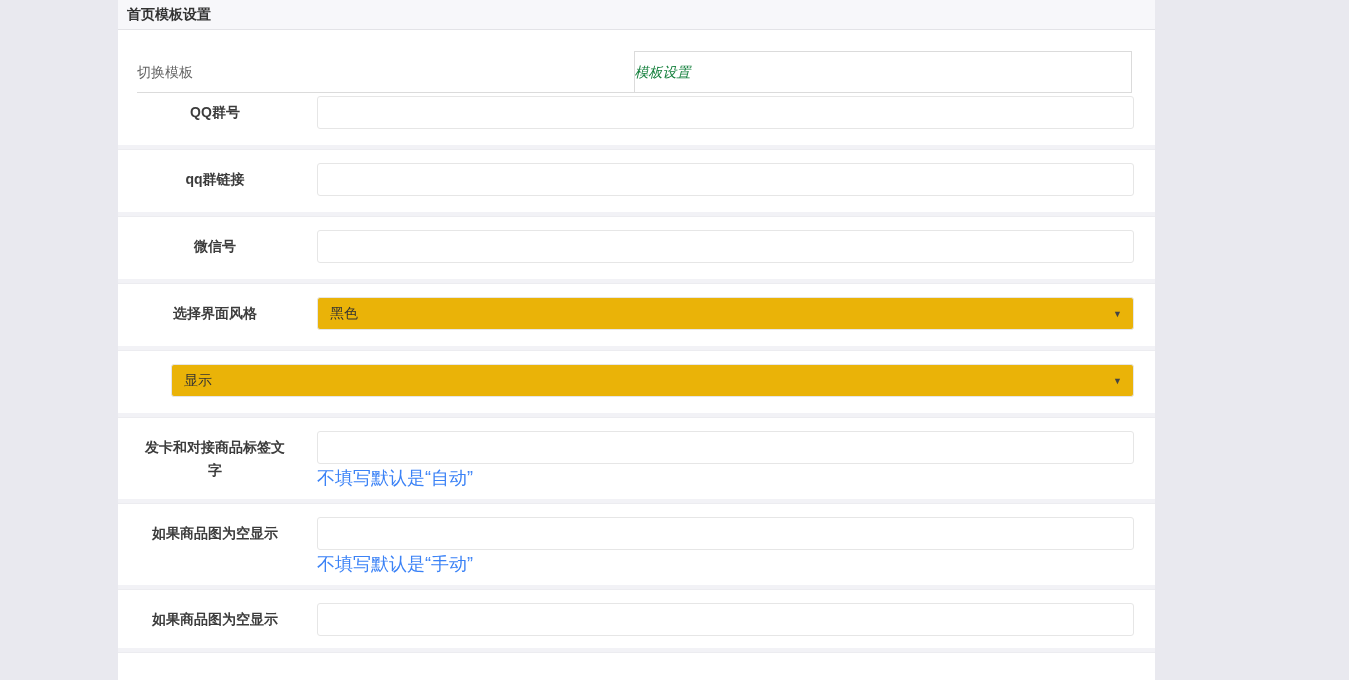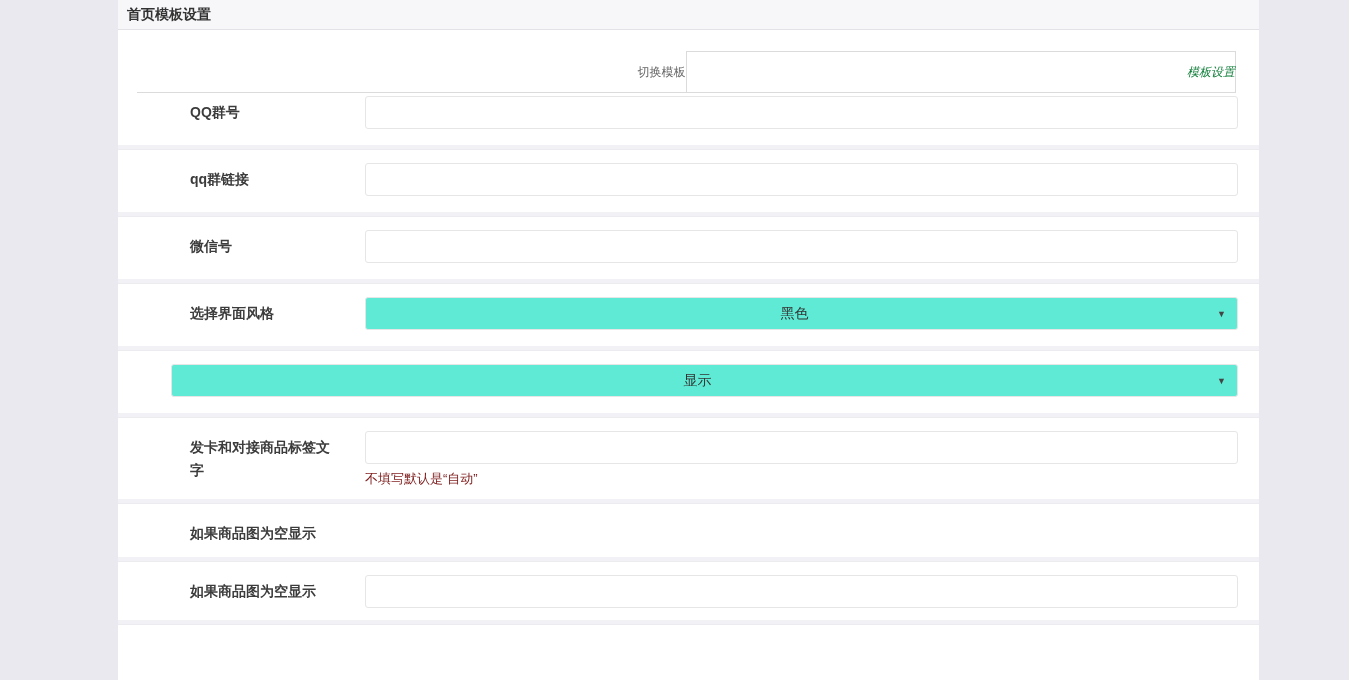--- a/index.html
+++ b/index.html
@@ -2,67 +2,67 @@
 <html><head>
 <meta charset="utf-8">
 <style>
   * { margin:0; padding:0; box-sizing:border-box; }
   html,body {
     width:1349px; height:680px; overflow:hidden;
     background:#e9e9ef;
     font-family:"Liberation Sans","DejaVu Sans",sans-serif;
   }
   .content-col {
-    margin-left:118px; width:1141px; height:680px;
+    margin-left:118px; width:1037px; height:680px;
     background:#ffffff;
   }
   .page-header {
     height:30px; background:#f7f7fa; border-bottom:1px solid #e3e3e7;
     line-height:29px; padding-left:9px;
     font-size:14px; font-weight:700; color:#333333;
   }
   .tabs {
     margin:22px 23px 0 19px;
     display:flex; align-items:flex-end;
     border-bottom:1px solid #dbdbdb;
     height:41px;
   }
   .tab {
-    flex:1; height:40px; line-height:40px; text-align:right;
-    font-size:12px; color:#666666; cursor:pointer; background:#ffffff;
+    flex:1; height:40px; line-height:40px; text-align:left;
+    font-size:14px; color:#666666; cursor:pointer; background:#ffffff;
   }
   .tab.active {
     border:1px solid #dbdbdb; border-bottom:none;
     height:41px; line-height:41px; color:#15803d;font-style:italic;
   }
   .form-row { display:flex; padding:13px 21px 16px 24px; background:#ffffff; }
   .form-row.first { padding-top:3px; }
   .form-row.with-hint { padding-bottom:12px; }
   .row-label {
-    width:146px; flex-shrink:0; text-align:left;
+    width:146px; flex-shrink:0; text-align:center;
     font-size:14px; font-weight:700; color:#3c3c3c;
-    line-height:23px; padding-top:5px; word-break:break-all;margin-left:48px;
+    line-height:23px; padding-top:5px; word-break:break-all;
   }
   .row-field { flex:1; margin-left:29px; }
   .text-input {
     width:100%; height:33px; border:1px solid #e6e6e6; border-radius:3px;
     padding:0 10px; font-size:14px; color:#333333; background:#ffffff;
     outline:none; font-family:inherit;
   }
   .select-box {
     position:relative; width:100%; height:33px;
-    border:1px solid #e6e6e6; border-radius:3px; background:#5eead4;
+    border:1px solid #e6e6e6; border-radius:3px; background:#eab308;
     line-height:31px; padding:0 26px 0 12px;
-    font-size:14px; color:#333333; cursor:pointer;text-align:center;
+    font-size:14px; color:#333333; cursor:pointer;
   }
   .select-arrow {
     position:absolute; right:11px; top:0; line-height:33px;
     font-size:9px; color:#444444;
   }
-  .hint { margin-top:6px; font-size:13px; line-height:17px; color:#7f1d1d; }
+  .hint { margin-top:6px; font-size:18px; line-height:17px; color:#3b82f6; }
   .row-divider { height:5px; background:#f2f2f6; border-bottom:1px solid #ececf0; }
 </style>
 </head>
 <body>
 
 <div class="content-col">
 
   <div class="page-header">
     <span>首页模板设置</span>
   </div>
@@ -101,20 +101,21 @@
         </div>
       </div>
       <div class="row-divider"></div>
       <div class="form-row with-hint">
         <div class="row-label">发卡和对接商品标签文字</div>
         <div class="row-field"><input type="text" class="text-input" value="" style=""><div class="hint">不填写默认是“自动”</div></div>
       </div>
       <div class="row-divider"></div>
       <div class="form-row with-hint">
         <div class="row-label">如果商品图为空显示</div>
+        <div class="row-field"><input type="text" class="text-input" value="" style=""><div class="hint">不填写默认是“手动”</div></div>
       </div>
       <div class="row-divider"></div>
       <div class="form-row with-hint">
         <div class="row-label">如果商品图为空显示</div>
         <div class="row-field"><input type="text" class="text-input" value="" style=""></div>
       </div>
       <div class="row-divider"></div>
     </div>
 
 </div>

